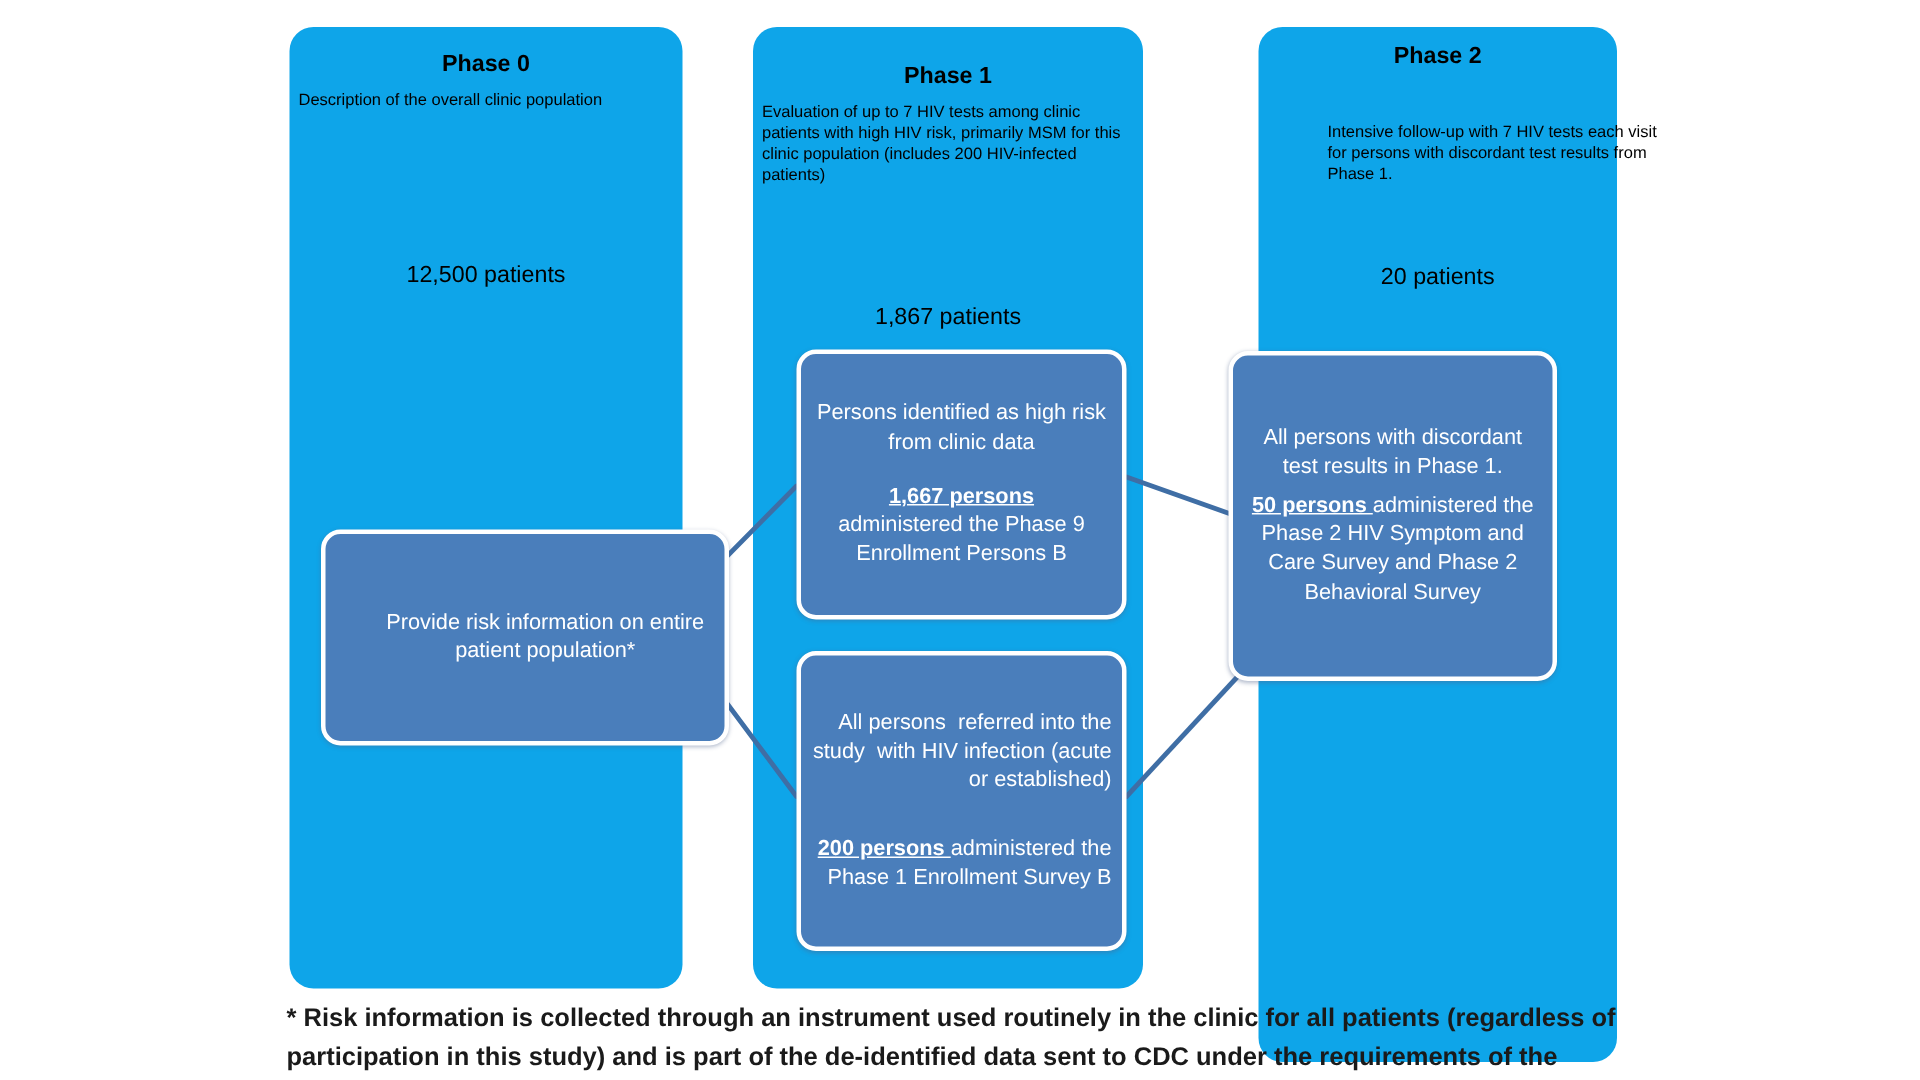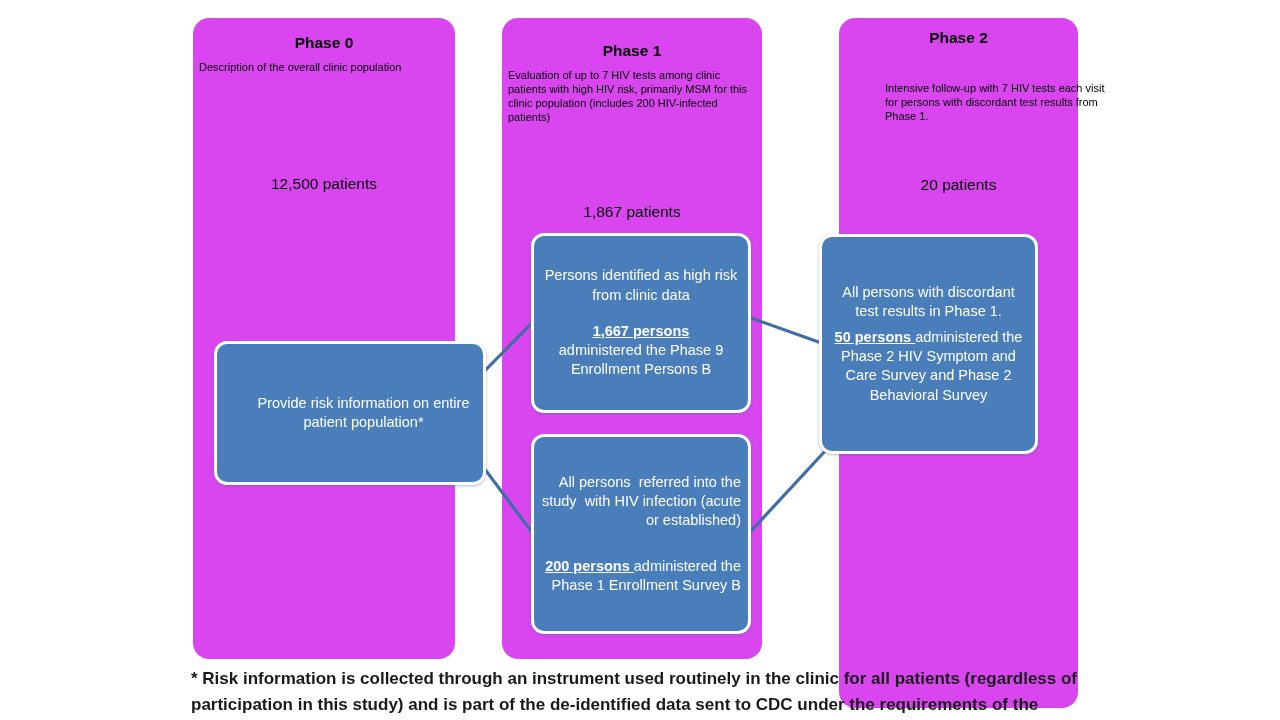--- a/index.html
+++ b/index.html
@@ -12,21 +12,21 @@
     height: 720px;
     position: relative;
     overflow: hidden;
     font-family: "Liberation Sans", sans-serif;
     color: #000000;
   }
 
   
   .panel {
     position: absolute;
-    background: #d946ef;
+    background: #0ea5e9;
     border-radius: 16px;
     box-sizing: border-box;
   }
   #panel-0 { left: 193px; top: 18px;  width: 262px; height: 641px; }
   #panel-1 { left: 502px; top: 18px;  width: 260px; height: 641px; }
   #panel-2 { left: 839px; top: 18px;  width: 239px; height: 690px; padding-left: 12px; }
 
   .panel-title {
     font-weight: bold;
     font-size: 15.5px;
@@ -74,21 +74,21 @@
     justify-content: center;
     align-items: center;
     z-index: 3;
     box-shadow: 0 1px 3px rgba(80,100,140,0.45);
     white-space: pre-wrap;
   }
   .bluebox p { margin: 0; padding: 0 7px; }
   .bluebox .gap { height: 17px; }
   .u { text-decoration: underline; font-weight: bold; }
 
-  #box-p0   { left: 214px; top: 341px; width: 272px; height: 144px; padding-left: 27px; }
+  #box-p0   { left: 214px; top: 353px; width: 272px; height: 144px; padding-left: 27px; }
   #box-p1a  { left: 531px; top: 233px; width: 220px; height: 180px; }
   #box-p1b  { left: 531px; top: 434px; width: 220px; height: 200px; text-align: right; }
   #box-p2   { left: 819px; top: 234px; width: 219px; height: 220px; }
 
   
   #connectors {
     position: absolute;
     left: 0; top: 0;
     width: 1280px; height: 720px;
     z-index: 2;

